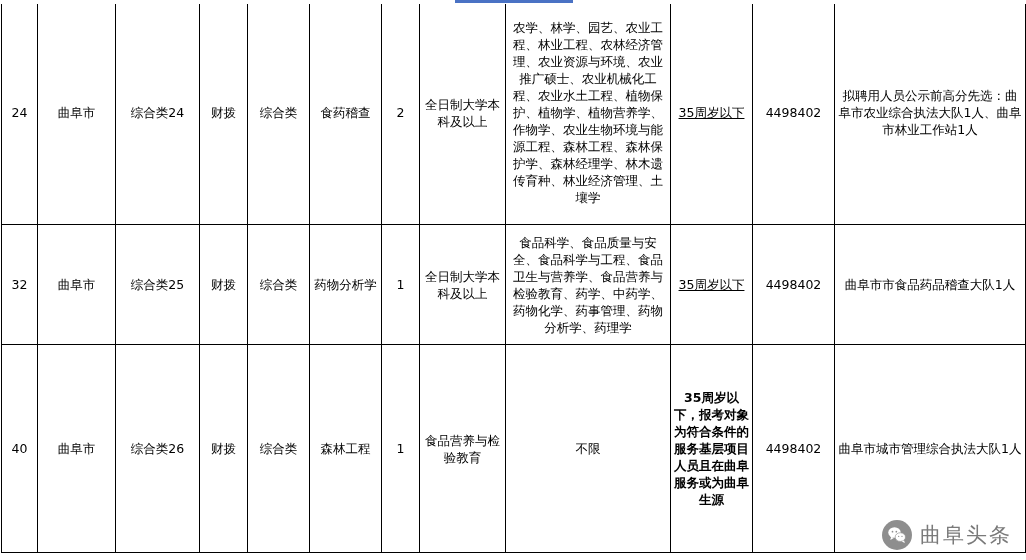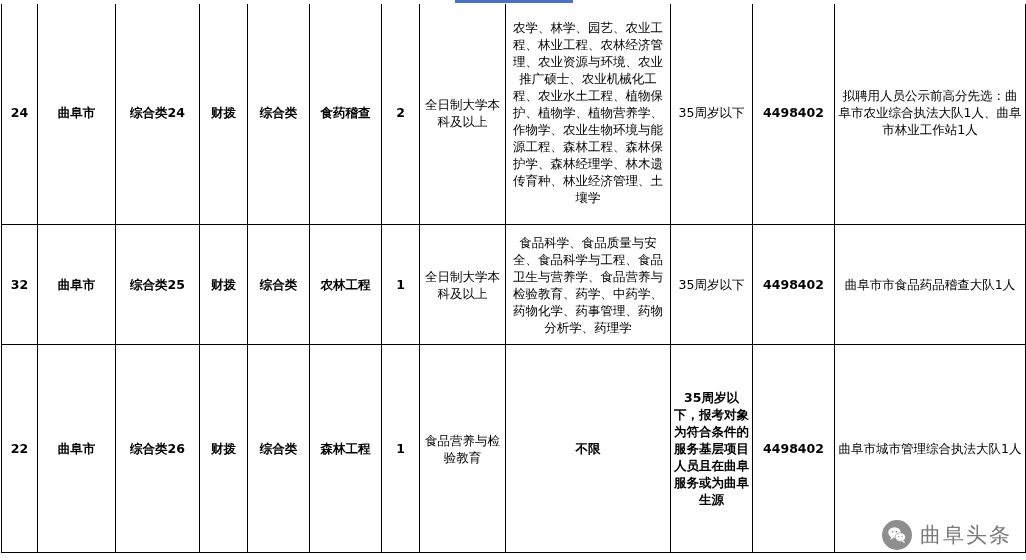--- a/index.html
+++ b/index.html
@@ -30,37 +30,38 @@
   }
   table.grid td {
     border: 1px solid #000000;
     font-size: 12.5px;
     line-height: 17px;
     text-align: center;
     vertical-align: middle;
     padding: 2px 3px;
     word-break: break-all;
   }
-  td.center-text { text-align: center; font-weight: bold; }
+  td.center-text { text-align: center; }
   td.major {
     text-align: left;
     padding-left: 6px;
     padding-right: 6px;
     line-height: 17.5px;
   }
   td.remark {
     text-align: center;
     line-height: 18px;
     padding-left: 5px;
     padding-right: 5px;
     margin-left: 48px;
   }
   td.age {
     line-height: 16px;
     font-size: 12px;
+    text-decoration: underline;
   }
   td.age-long {
     line-height: 16.5px;
     font-size: 12px;
     font-weight: bold;
   }
   .topstrip {
     position: absolute;
     left: 0;
     top: 0;
@@ -140,30 +141,30 @@
         <td class="age">35周岁以下</td>
         <td class="center-text">4498402</td>
         <td class="remark">拟聘用人员公示前高分先选：曲阜市农业综合执法大队1人、曲阜市林业工作站1人</td>
       </tr>
       <tr style="height:120px">
         <td class="center-text">32</td>
         <td class="center-text">曲阜市</td>
         <td class="center-text">综合类25</td>
         <td class="center-text">财拨</td>
         <td class="center-text">综合类</td>
-        <td class="center-text">农林工程</td>
+        <td class="center-text">药物分析学</td>
         <td class="center-text">1</td>
         <td class="major">全日制大学本科及以上</td>
         <td class="major">食品科学、食品质量与安全、食品科学与工程、食品卫生与营养学、食品营养与检验教育、药学、中药学、药物化学、药事管理、药物分析学、药理学</td>
         <td class="age">35周岁以下</td>
         <td class="center-text">4498402</td>
         <td class="remark">曲阜市市食品药品稽查大队1人</td>
       </tr>
       <tr style="height:208px">
-        <td class="center-text">22</td>
+        <td class="center-text">40</td>
         <td class="center-text">曲阜市</td>
         <td class="center-text">综合类26</td>
         <td class="center-text">财拨</td>
         <td class="center-text">综合类</td>
         <td class="center-text">森林工程</td>
         <td class="center-text">1</td>
         <td class="major">食品营养与检验教育</td>
         <td class="center-text">不限</td>
         <td class="age-long">35周岁以下，报考对象为符合条件的服务基层项目人员且在曲阜服务或为曲阜生源</td>
         <td class="center-text">4498402</td>

